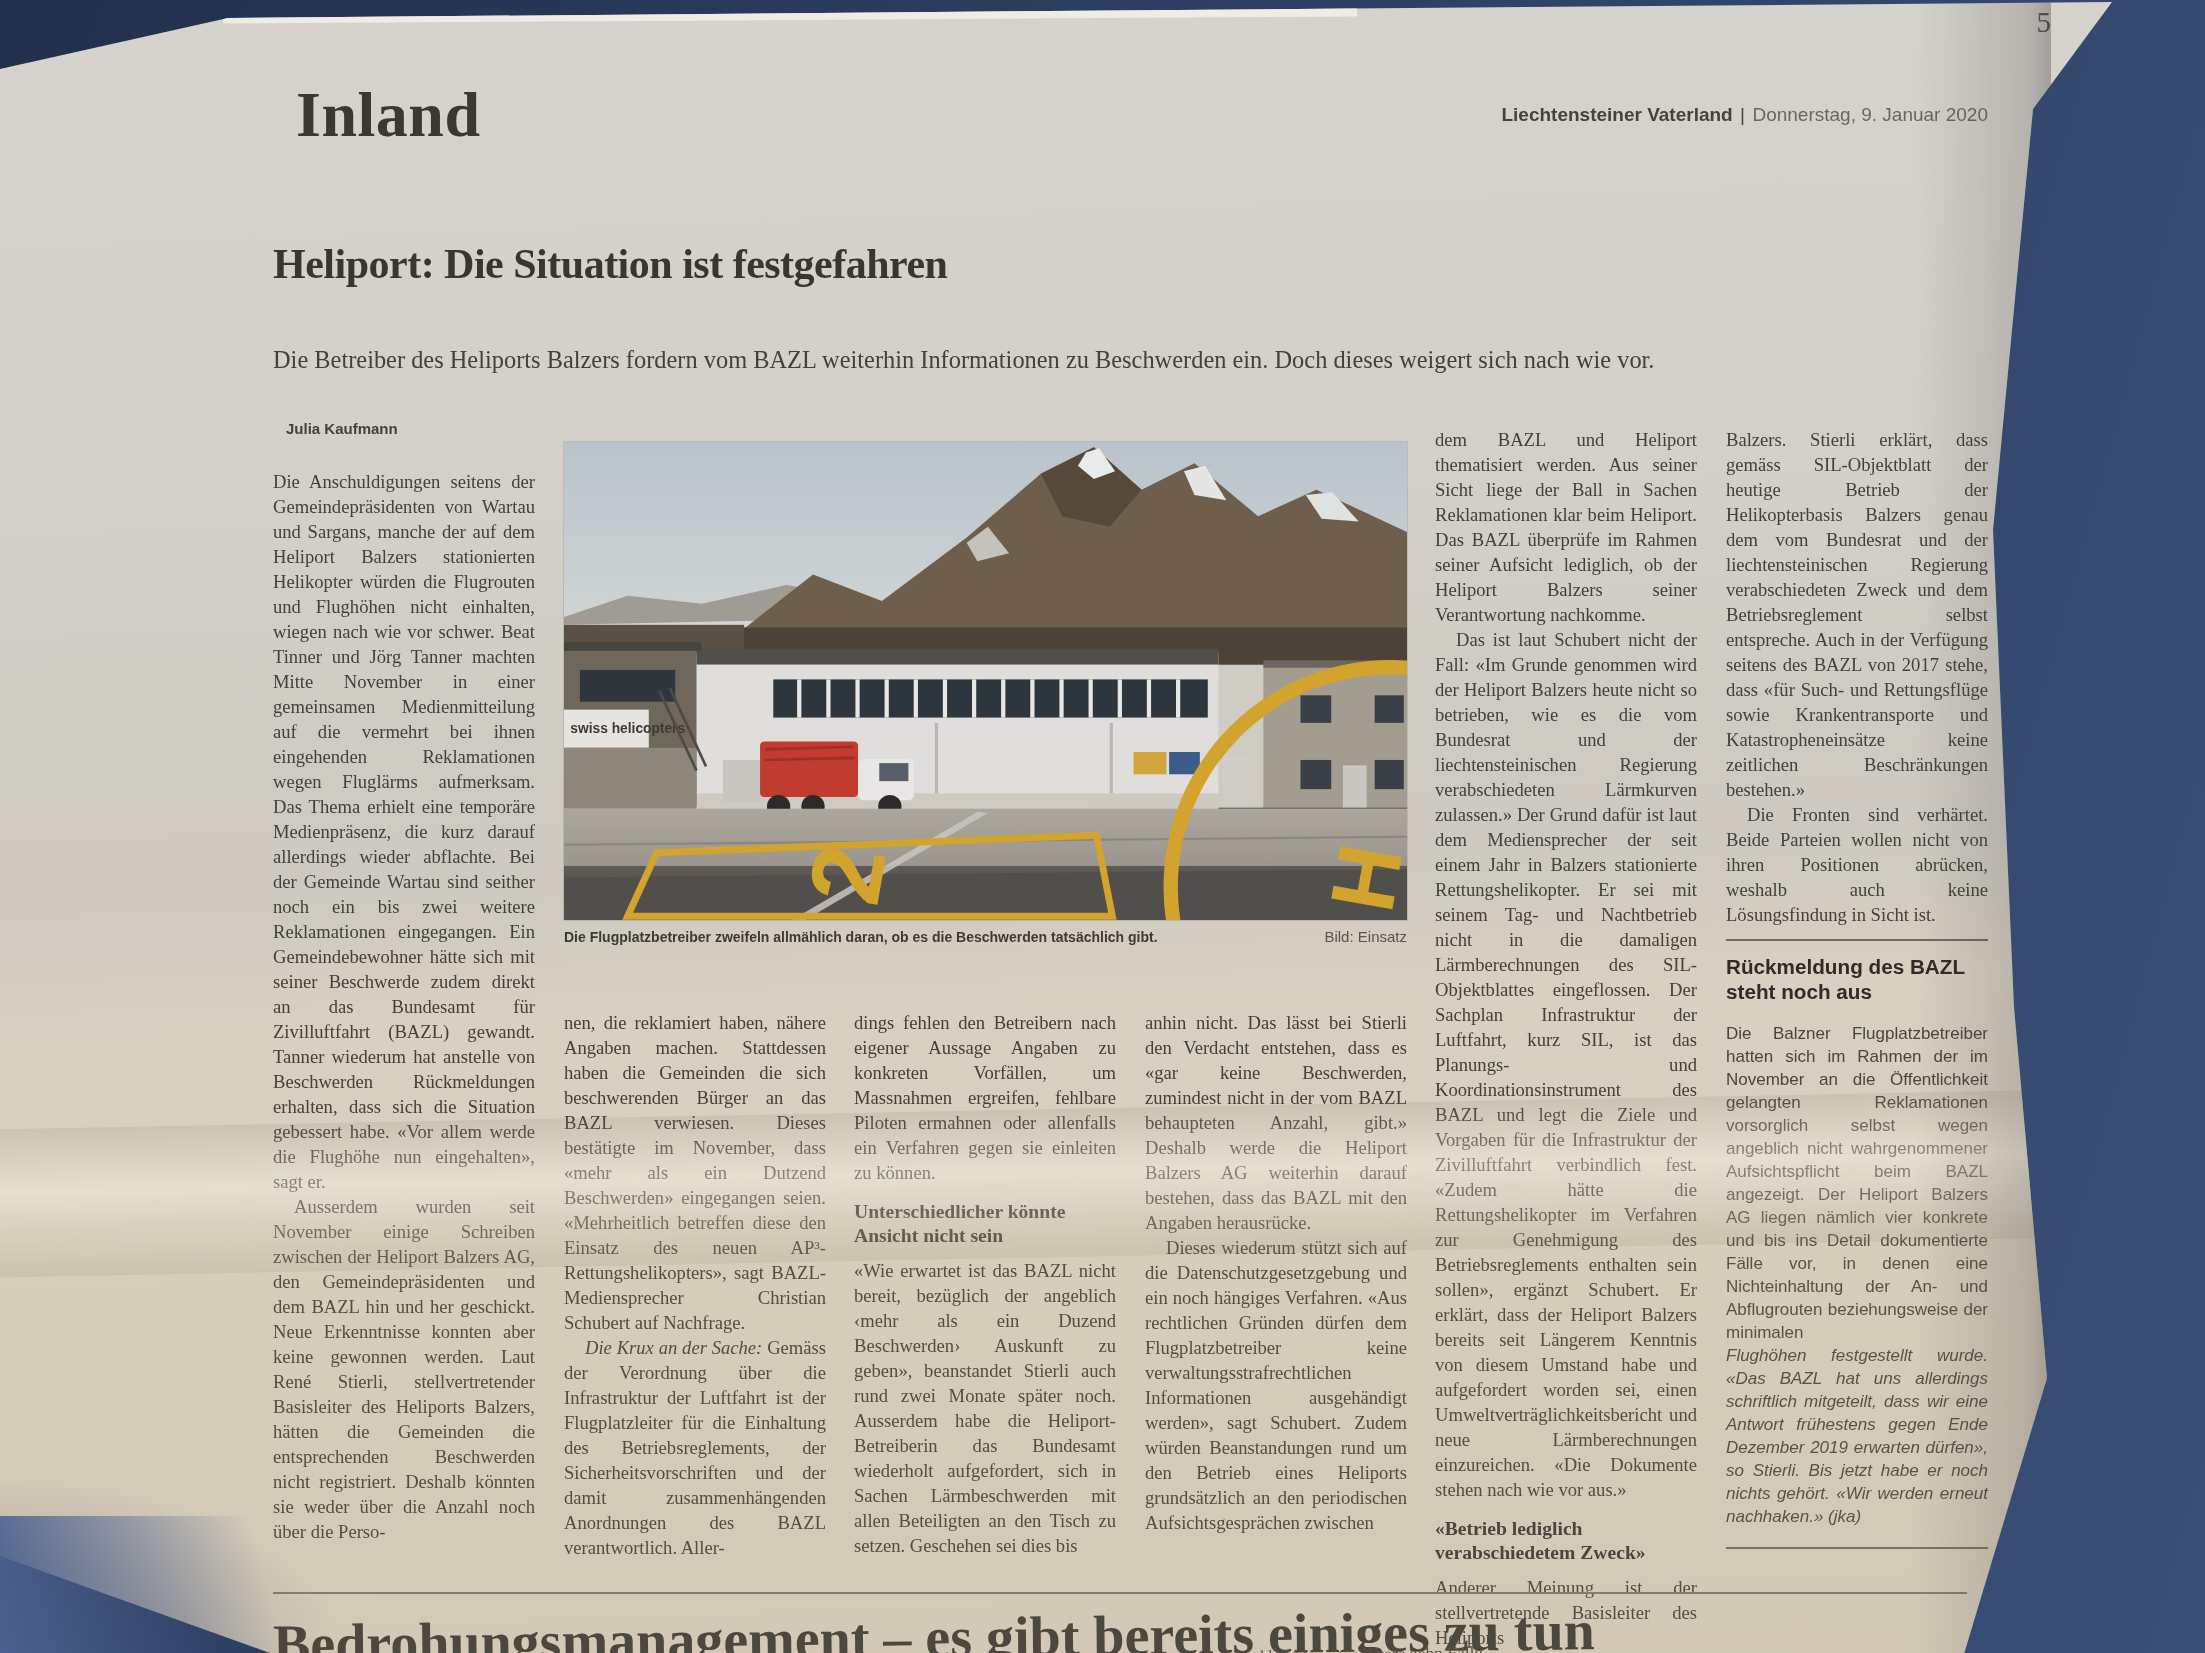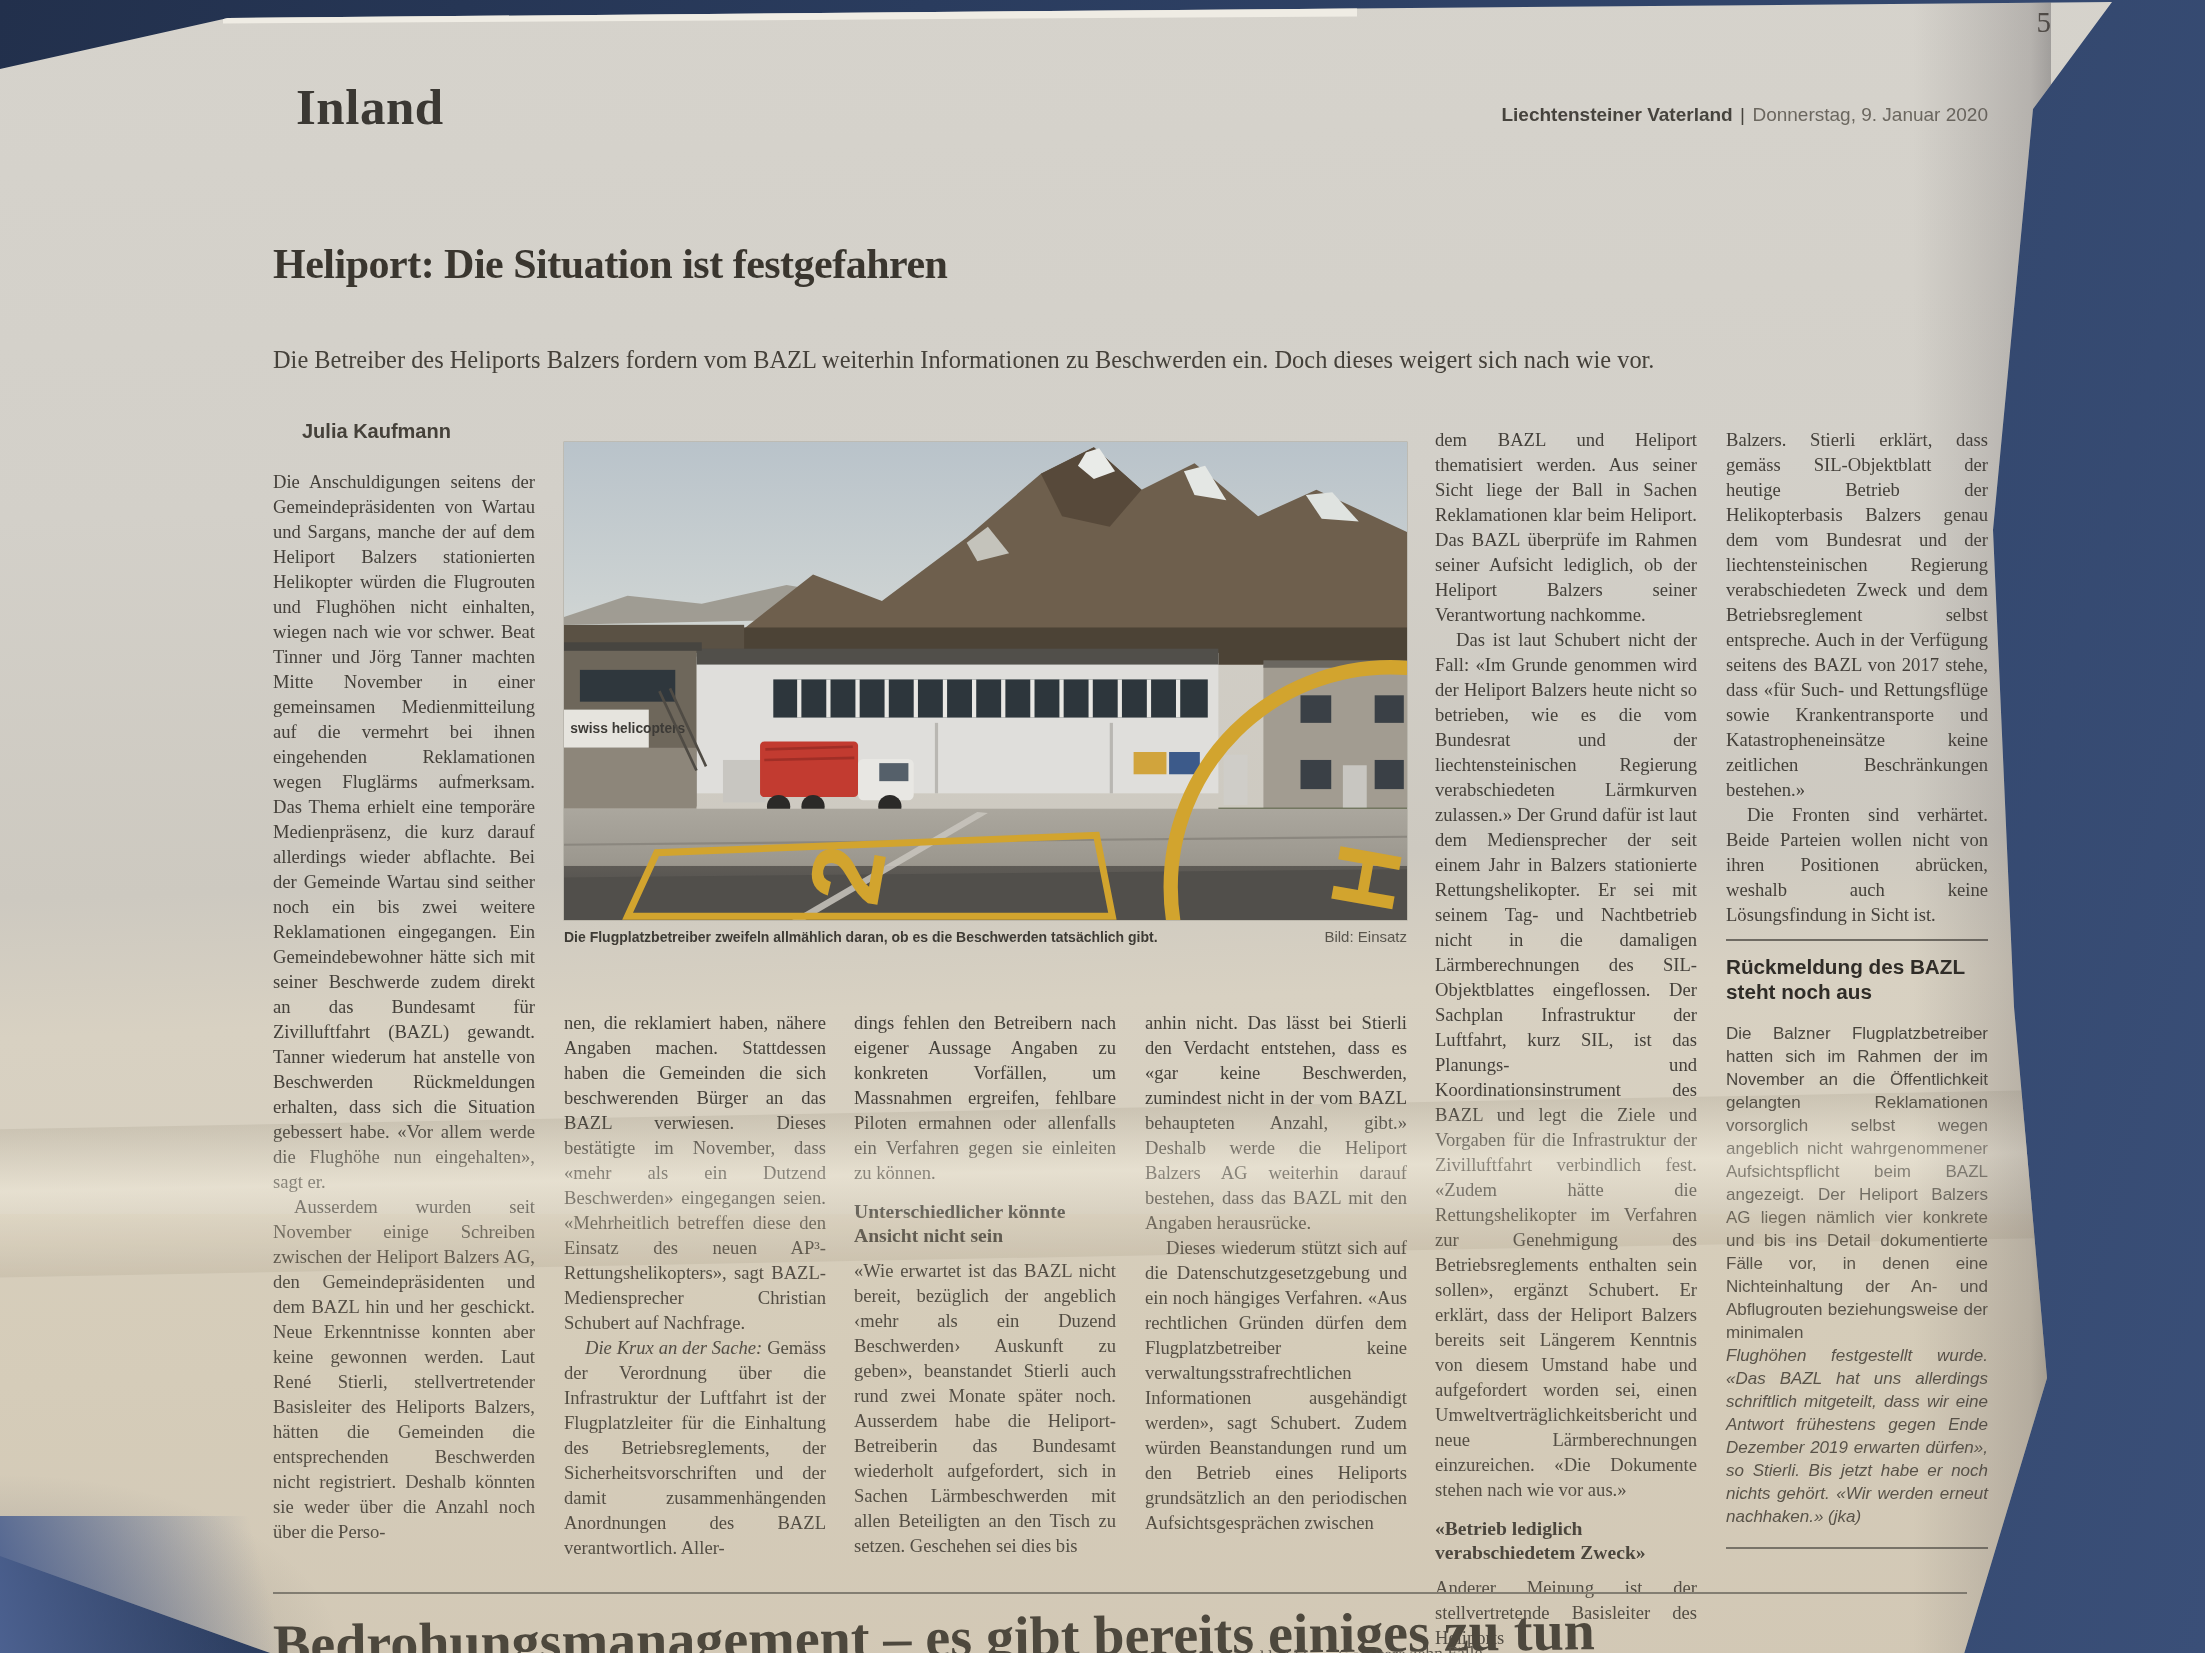--- a/index.html
+++ b/index.html
@@ -16,32 +16,32 @@
   #rightshade{right:154px;top:0;width:138px;height:1654px;
     background:linear-gradient(to right,rgba(60,55,60,0) 0%,rgba(70,65,70,0.22) 85%,rgba(40,38,45,0.30) 100%);}
   #foldband{left:-26.5px;top:1108px;width:2279px;height:148px;transform:rotate(-1.1deg);
     background:linear-gradient(to bottom,rgba(95,85,60,0.10) 0%,rgba(255,250,234,0.38) 42%,rgba(125,112,88,0.12) 100%);}
   #belowfoldtint{left:0;top:1214px;width:2205px;height:440px;background:rgba(214,192,156,0.10);}
   #botleftshade{left:0;top:1458px;width:371px;height:196px;
     background:radial-gradient(ellipse at 0% 100%,rgba(30,35,50,0.28) 0%,rgba(30,35,50,0) 65%);}
 
   .pagenum{position:absolute;left:1993px;top:6.4px;width:58px;text-align:right;
     font-size:29px;color:#5b564e;}
-  .section{position:absolute;left:296px;top:78px;font-size:51px;font-weight:bold;
+  .section{position:absolute;left:296px;top:78px;font-size:64px;font-weight:bold;
     color:#3b3833;letter-spacing:0.5px;text-align:center;}
   .masthead{position:absolute;left:1246px;top:104px;width:742px;text-align:right;
     font-family:"Liberation Sans",sans-serif;font-size:19px;color:#6b675f;}
   .masthead b{color:#46433d;}
   .masthead .sep{margin:0 7.4px;color:#46433d;}
 
   .headline{position:absolute;left:273px;top:240px;width:1739px;font-size:42px;
     font-weight:bold;color:#3a362f;letter-spacing:-0.5px;}
   .lead{position:absolute;left:273px;top:346px;width:1765px;font-size:24.4px;color:#45413a;}
-  .byline{position:absolute;left:302px;top:420px;font-family:"Liberation Sans",sans-serif;
-    font-size:20px;font-weight:bold;color:#45413a;}
+  .byline{position:absolute;left:286px;top:420px;font-family:"Liberation Sans",sans-serif;
+    font-size:15px;font-weight:bold;color:#45413a;}
 
   .col{position:absolute;width:262px;font-size:18.6px;line-height:25px;text-align:justify;}
   .col p{margin:0;}
   .col p.ind{text-indent:21px;}
   #col1{left:273px;top:469px;}
   #col2{left:564px;top:1010px;}
   #col3{left:854px;top:1010px;}
   #col4{left:1145px;top:1010px;}
   #col5{left:1435px;top:427px;}
   #col6{left:1726px;top:427px;}

